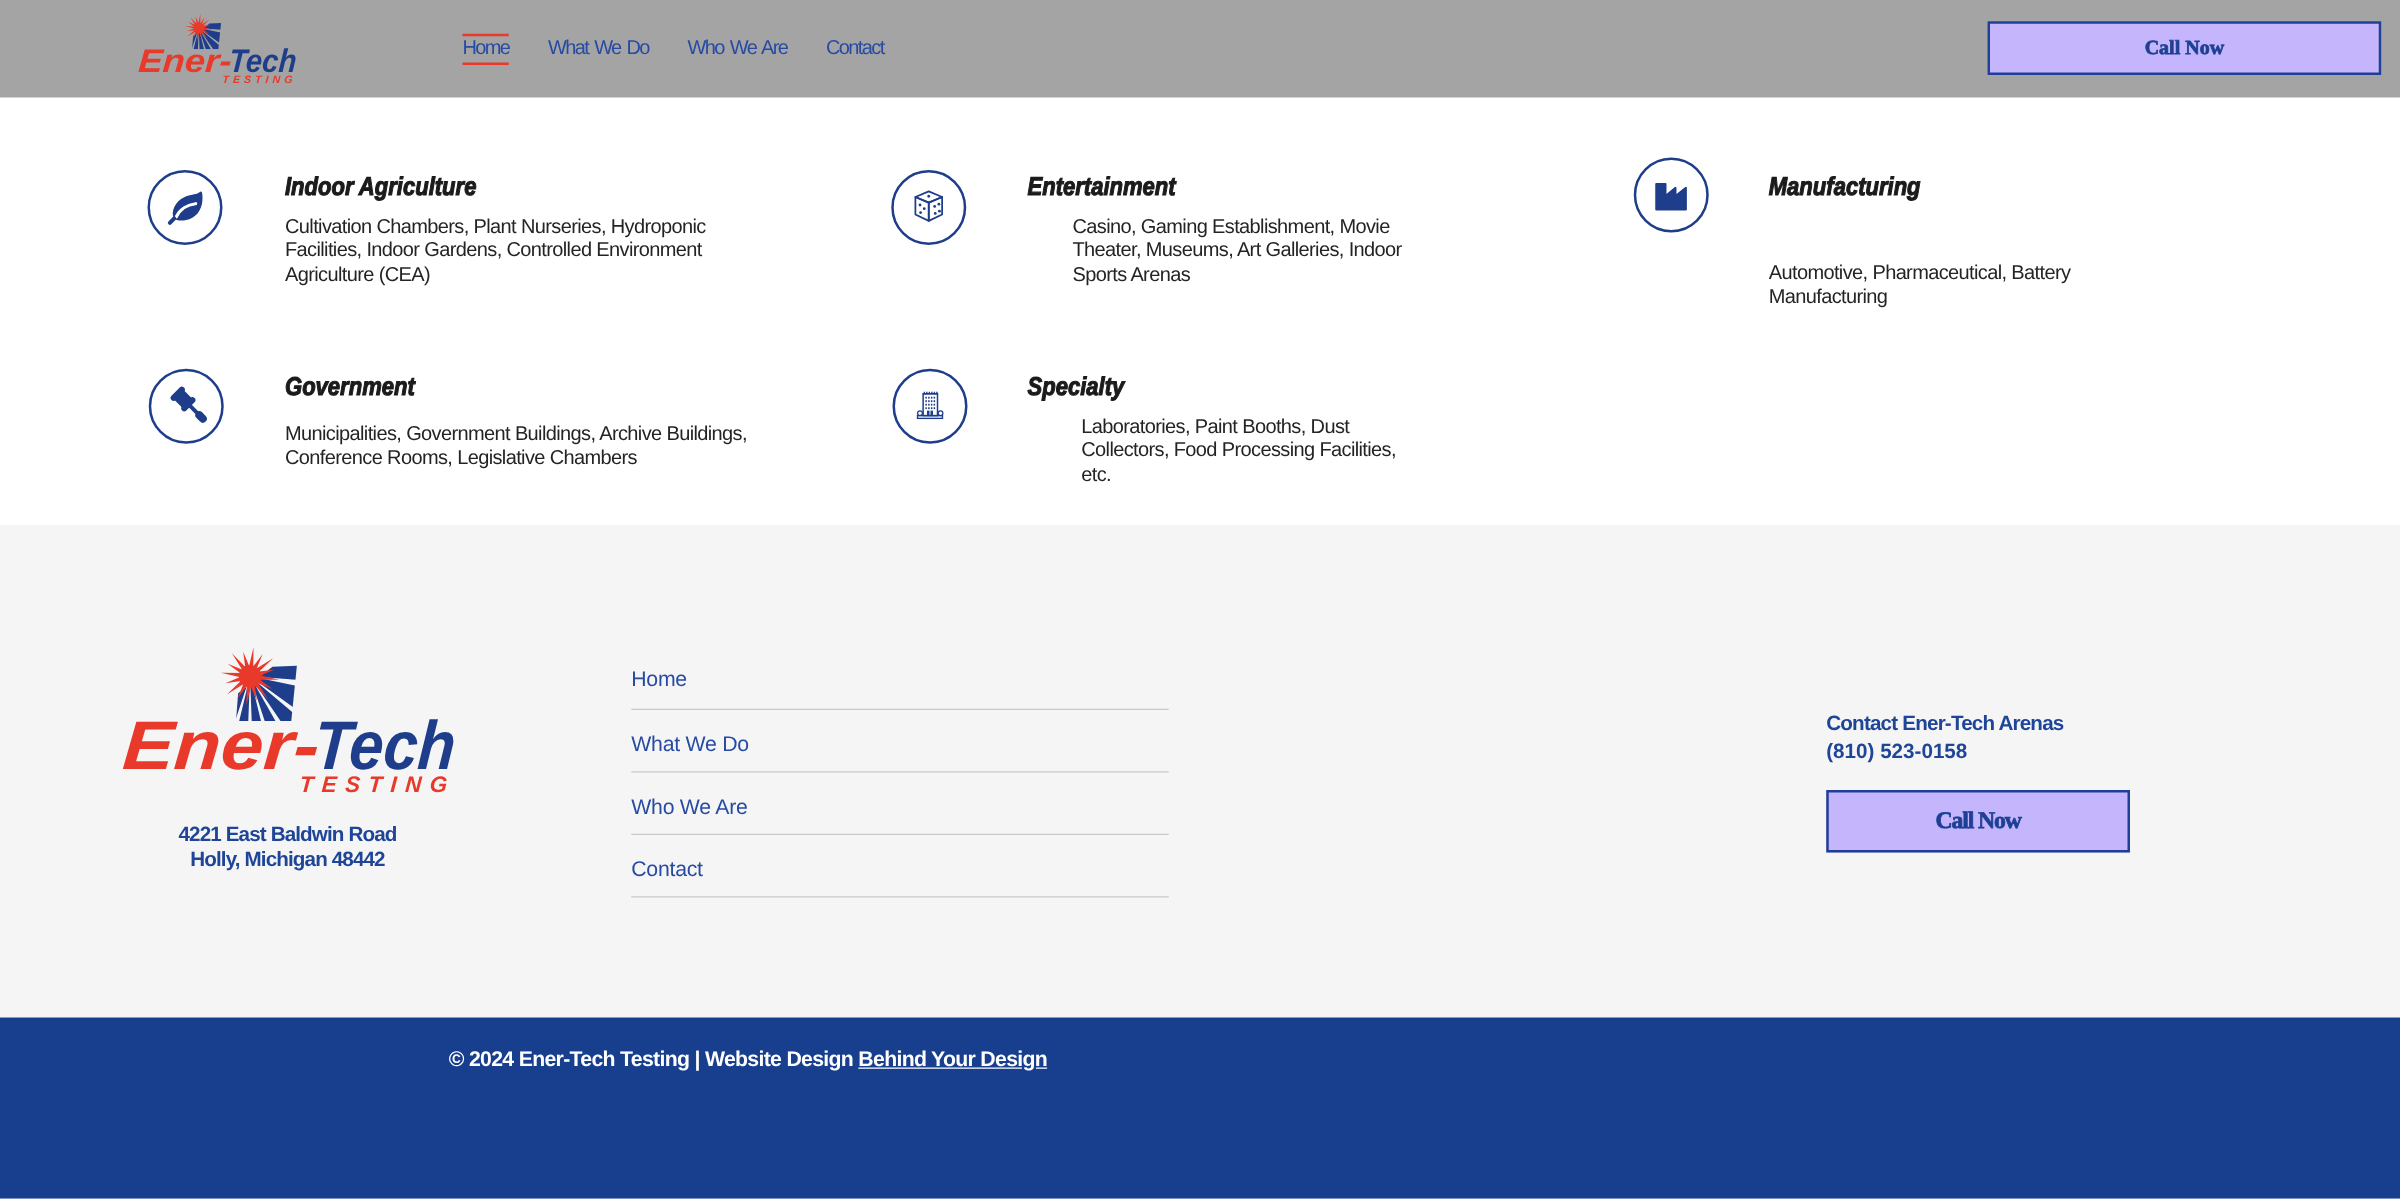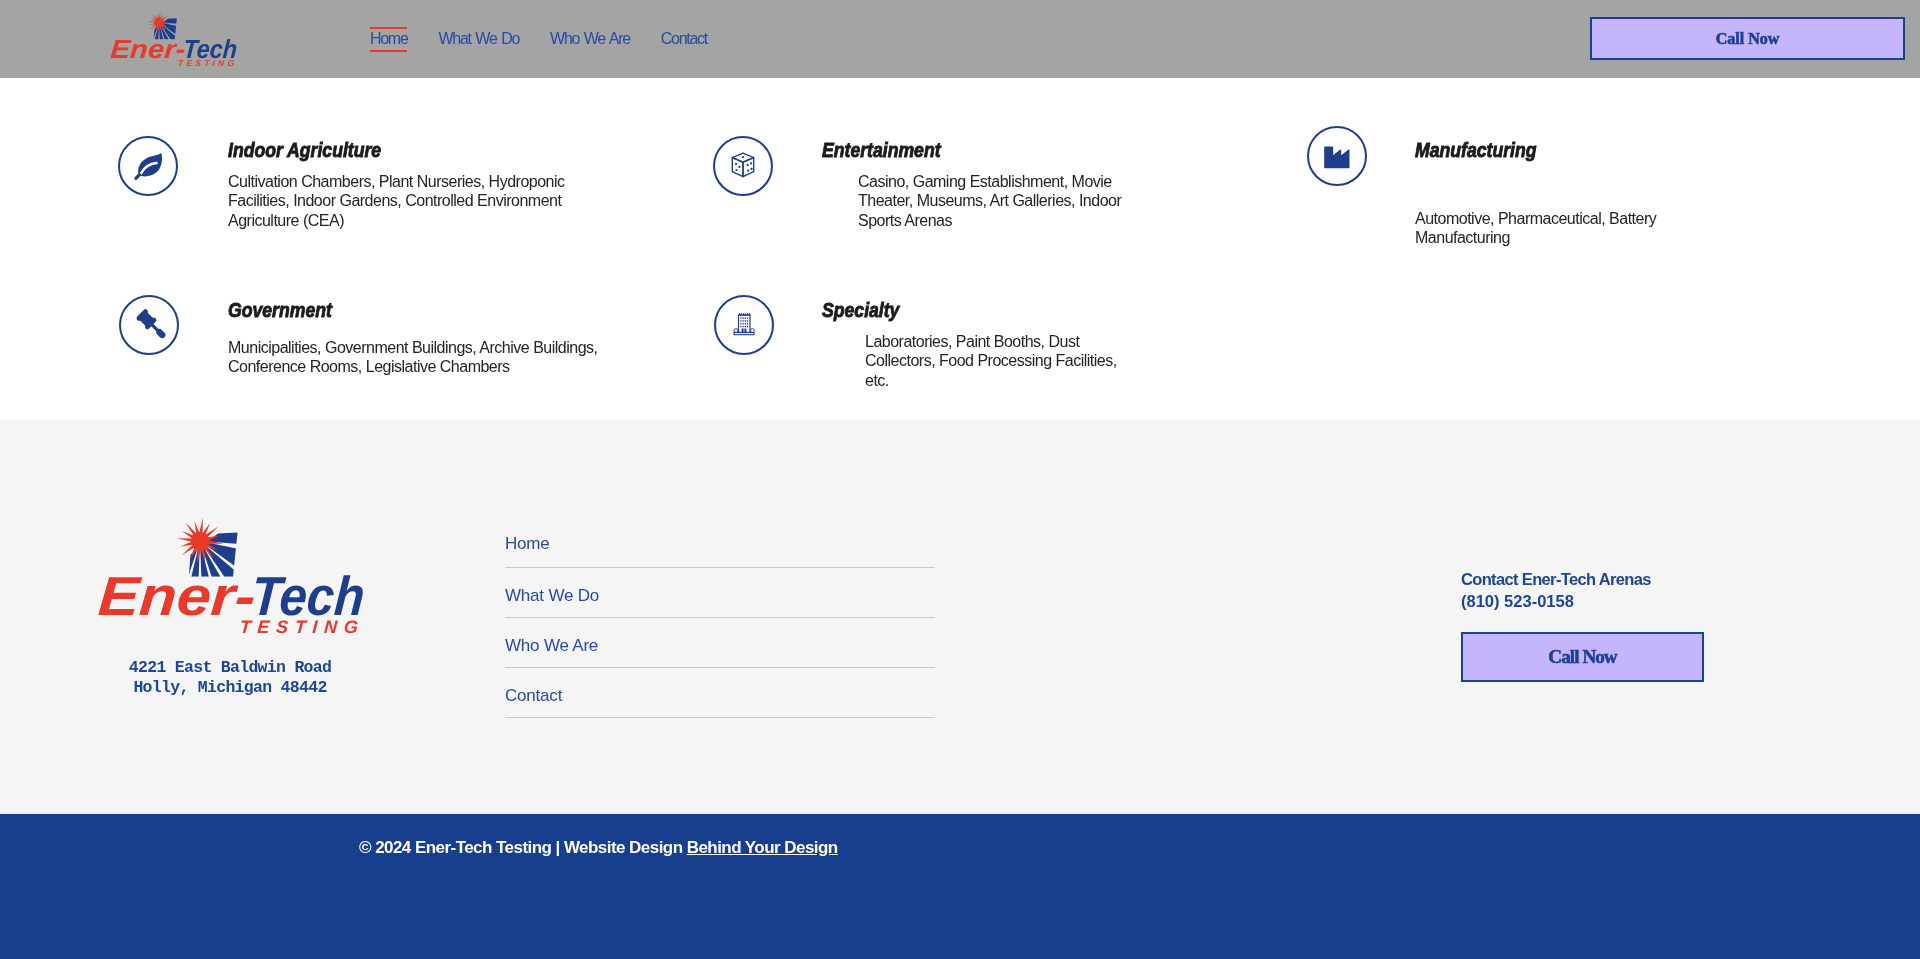--- a/index.html
+++ b/index.html
@@ -23,21 +23,21 @@
           background:#fff; display:flex; align-items:center; justify-content:center; }
   .svc-h { position:absolute; font-weight:bold; font-style:italic; font-size:20.5px; line-height:24px;
            color:#1b1b1b; -webkit-text-stroke:0.9px #1b1b1b; transform:scaleX(0.86); transform-origin:left top;
            white-space:nowrap; }
   .svc-b { position:absolute; font-weight:normal; font-size:16px; line-height:19.3px; letter-spacing:-0.5px;
            color:#242424; }
 
   
   #footer { position:absolute; left:0; top:420px; width:1920px; height:394px; background:#f5f5f5; }
   #addr { position:absolute; left:80px; top:657.6px; width:300px; text-align:center;
-          color:#1e4598; font-weight:bold; font-size:16.5px; line-height:20px; letter-spacing:-0.7px;font-family:Liberation Mono, monospace; }
+          color:#1e4598; font-weight:bold; font-size:16.5px; line-height:20px; letter-spacing:-0.7px; }
   .fnav { position:absolute; left:505px; color:#274ba3; font-size:17px; letter-spacing:-0.2px; text-decoration:none; }
   .fsep { position:absolute; left:505px; width:430px; height:0; border-top:1px solid #c8c8c8; }
   #fcontact { position:absolute; left:1461px; top:568.3px; color:#1e4598; font-weight:bold;
               font-size:16.5px; line-height:22px; }
   #fcontact .l1 { letter-spacing:-0.65px; }
   #fbtn { position:absolute; left:1461px; top:632px; width:243px; height:50px; font-size:19px; letter-spacing:-0.9px; border-width:2.5px; }
 
   
   #bar { position:absolute; left:0; top:814px; width:1920px; height:145px; background:#173f8d; }
   #copy { position:absolute; left:359px; top:838px; color:#fff; font-size:17px; letter-spacing:-0.55px;font-weight:bold; }

